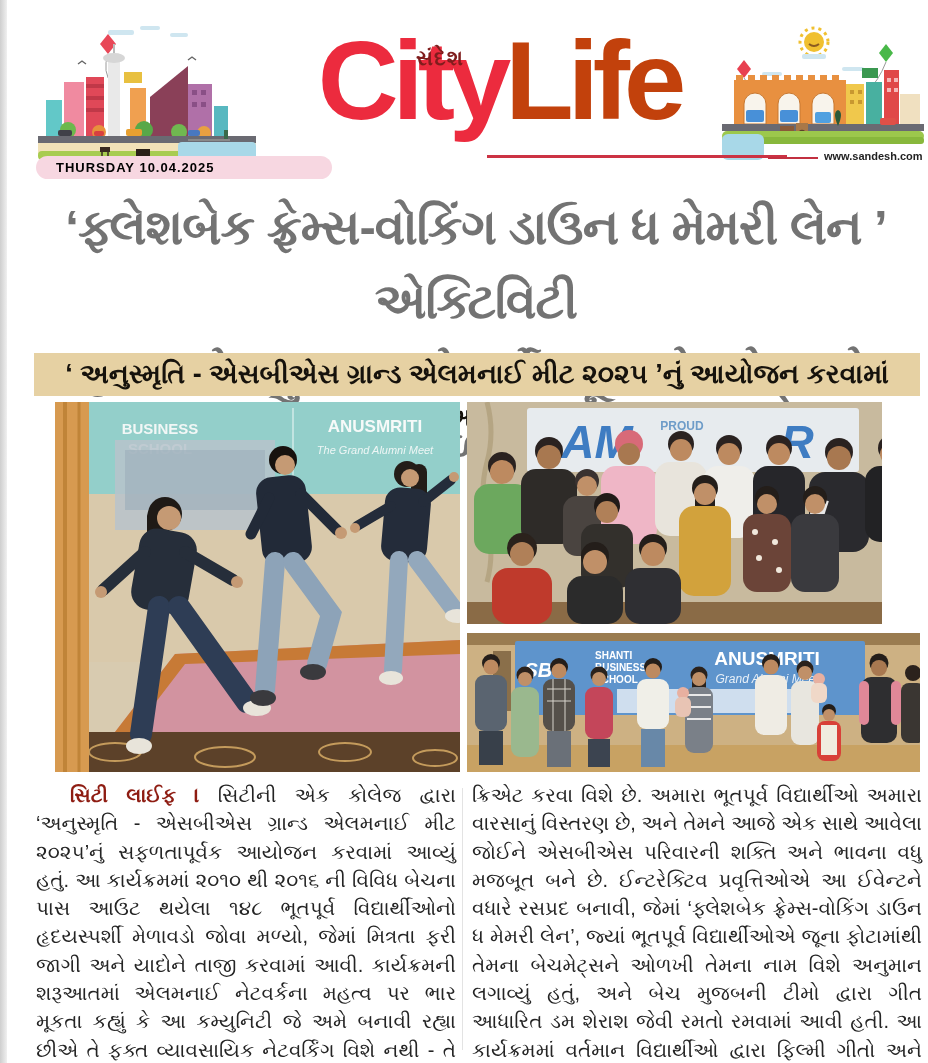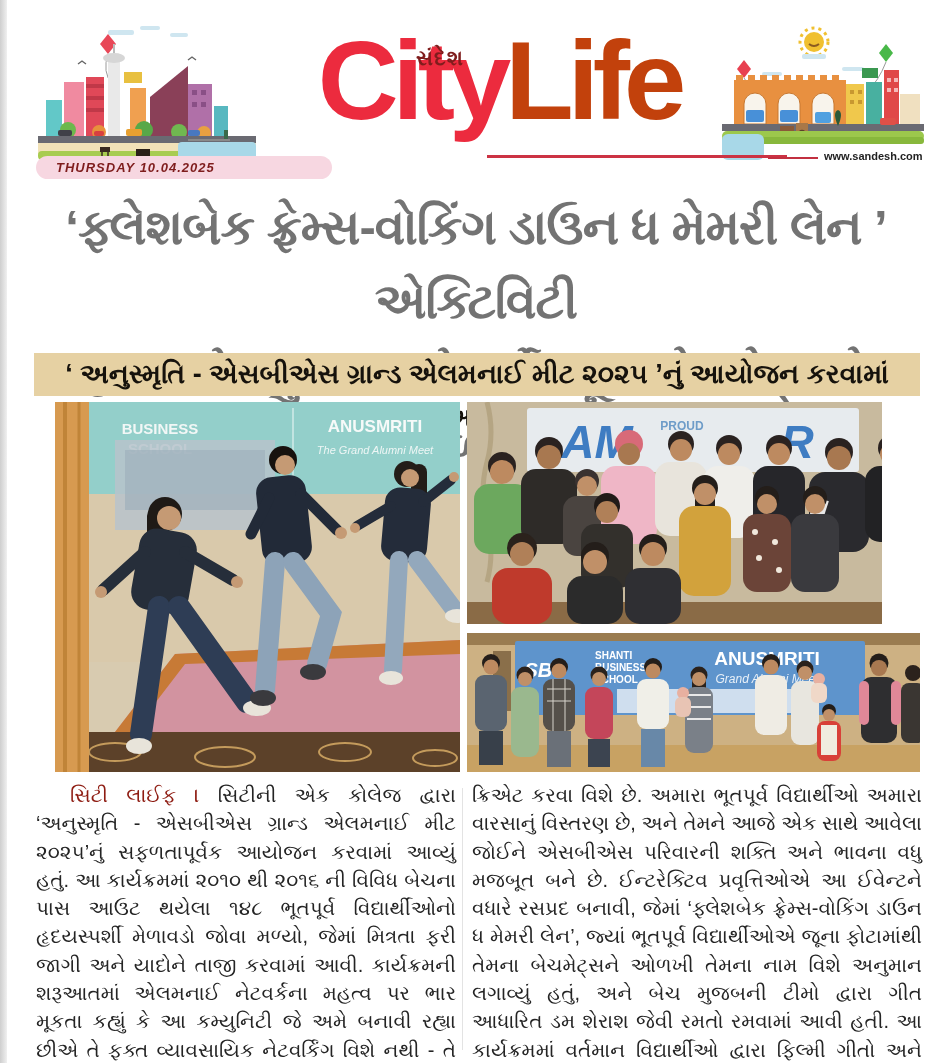--- a/index.html
+++ b/index.html
@@ -10,42 +10,42 @@
   .scan-edge{position:absolute;left:0;top:0;width:7px;height:100%;
     background:linear-gradient(90deg,#c2c2c2,#ececec);opacity:.8;}
   
   .brand-row{position:absolute;left:250px;top:16px;width:498px;display:flex;justify-content:center;align-items:flex-start;white-space:nowrap;}
   .brand-city{font-size:112px;line-height:130px;font-weight:800;letter-spacing:-6px;color:#ec2b3e;}
   .brand-life{font-size:112px;line-height:130px;font-weight:800;letter-spacing:-6px;color:#c2410c;}
   .brand-super{position:absolute;left:390px;top:46px;width:100px;text-align:center;
     font-size:21px;font-weight:bold;color:#7f1d1d;letter-spacing:1px;}
   .life-underline{position:absolute;left:487px;top:155px;width:300px;height:3px;background:#cc3344;}
   .date-badge{position:absolute;left:36px;top:156px;width:296px;height:23px;border-radius:12px;
-    background:#f7d7e1;color:#7f1d1d;font-size:13px;font-weight:bold;letter-spacing:1px;
-    line-height:23px;padding-left:20px;box-sizing:border-box;font-style:italic;}
+    background:#f7d7e1;color:#000000;font-size:13px;font-weight:bold;letter-spacing:1px;
+    line-height:23px;padding-left:20px;box-sizing:border-box;}
   .site-line{position:absolute;left:768px;top:157px;width:50px;height:2px;background:#c23040;}
   .site-url{position:absolute;left:824px;top:150px;font-size:11px;font-weight:bold;color:#222;}
   .mast-art{position:absolute;}
   
   .headline{position:absolute;left:12px;top:190px;width:928px;text-align:center;color:#737373;
     font-weight:800;font-size:49px;line-height:74px;letter-spacing:-1px;}
   .subheadline{position:absolute;left:34px;top:353px;width:886px;height:43px;background:#e6d1a3;
     text-align:center;font-size:27px;font-weight:800;color:#16120c;line-height:43px;}
   
   .photo{position:absolute;overflow:hidden;background:#d8cbb0;}
   .photo-stage{left:55px;top:402px;width:405px;height:370px;}
   .photo-group{left:467px;top:402px;width:415px;height:222px;}
   .photo-audience{left:467px;top:633px;width:453px;height:139px;}
   
   .col{position:absolute;top:781px;font-size:20px;line-height:28.3px;text-align:justify;color:#242424;}
   .col p{margin:0;}
   .col-left{left:36px;width:420px;}
   .col-right{left:472px;width:450px;}
   .col-rule{position:absolute;left:462px;top:788px;width:1px;height:262px;background:#e3e3e3;}
-  .lead-in{font-weight:normal;color:#8e1c12;}
+  .lead-in{font-weight:bold;color:#8e1c12;}
   .indent{text-indent:34px;}
 </style>
 </head>
 <body>
 
 <div id="page">
   <div class="scan-edge"></div>
 
   <div>
 

